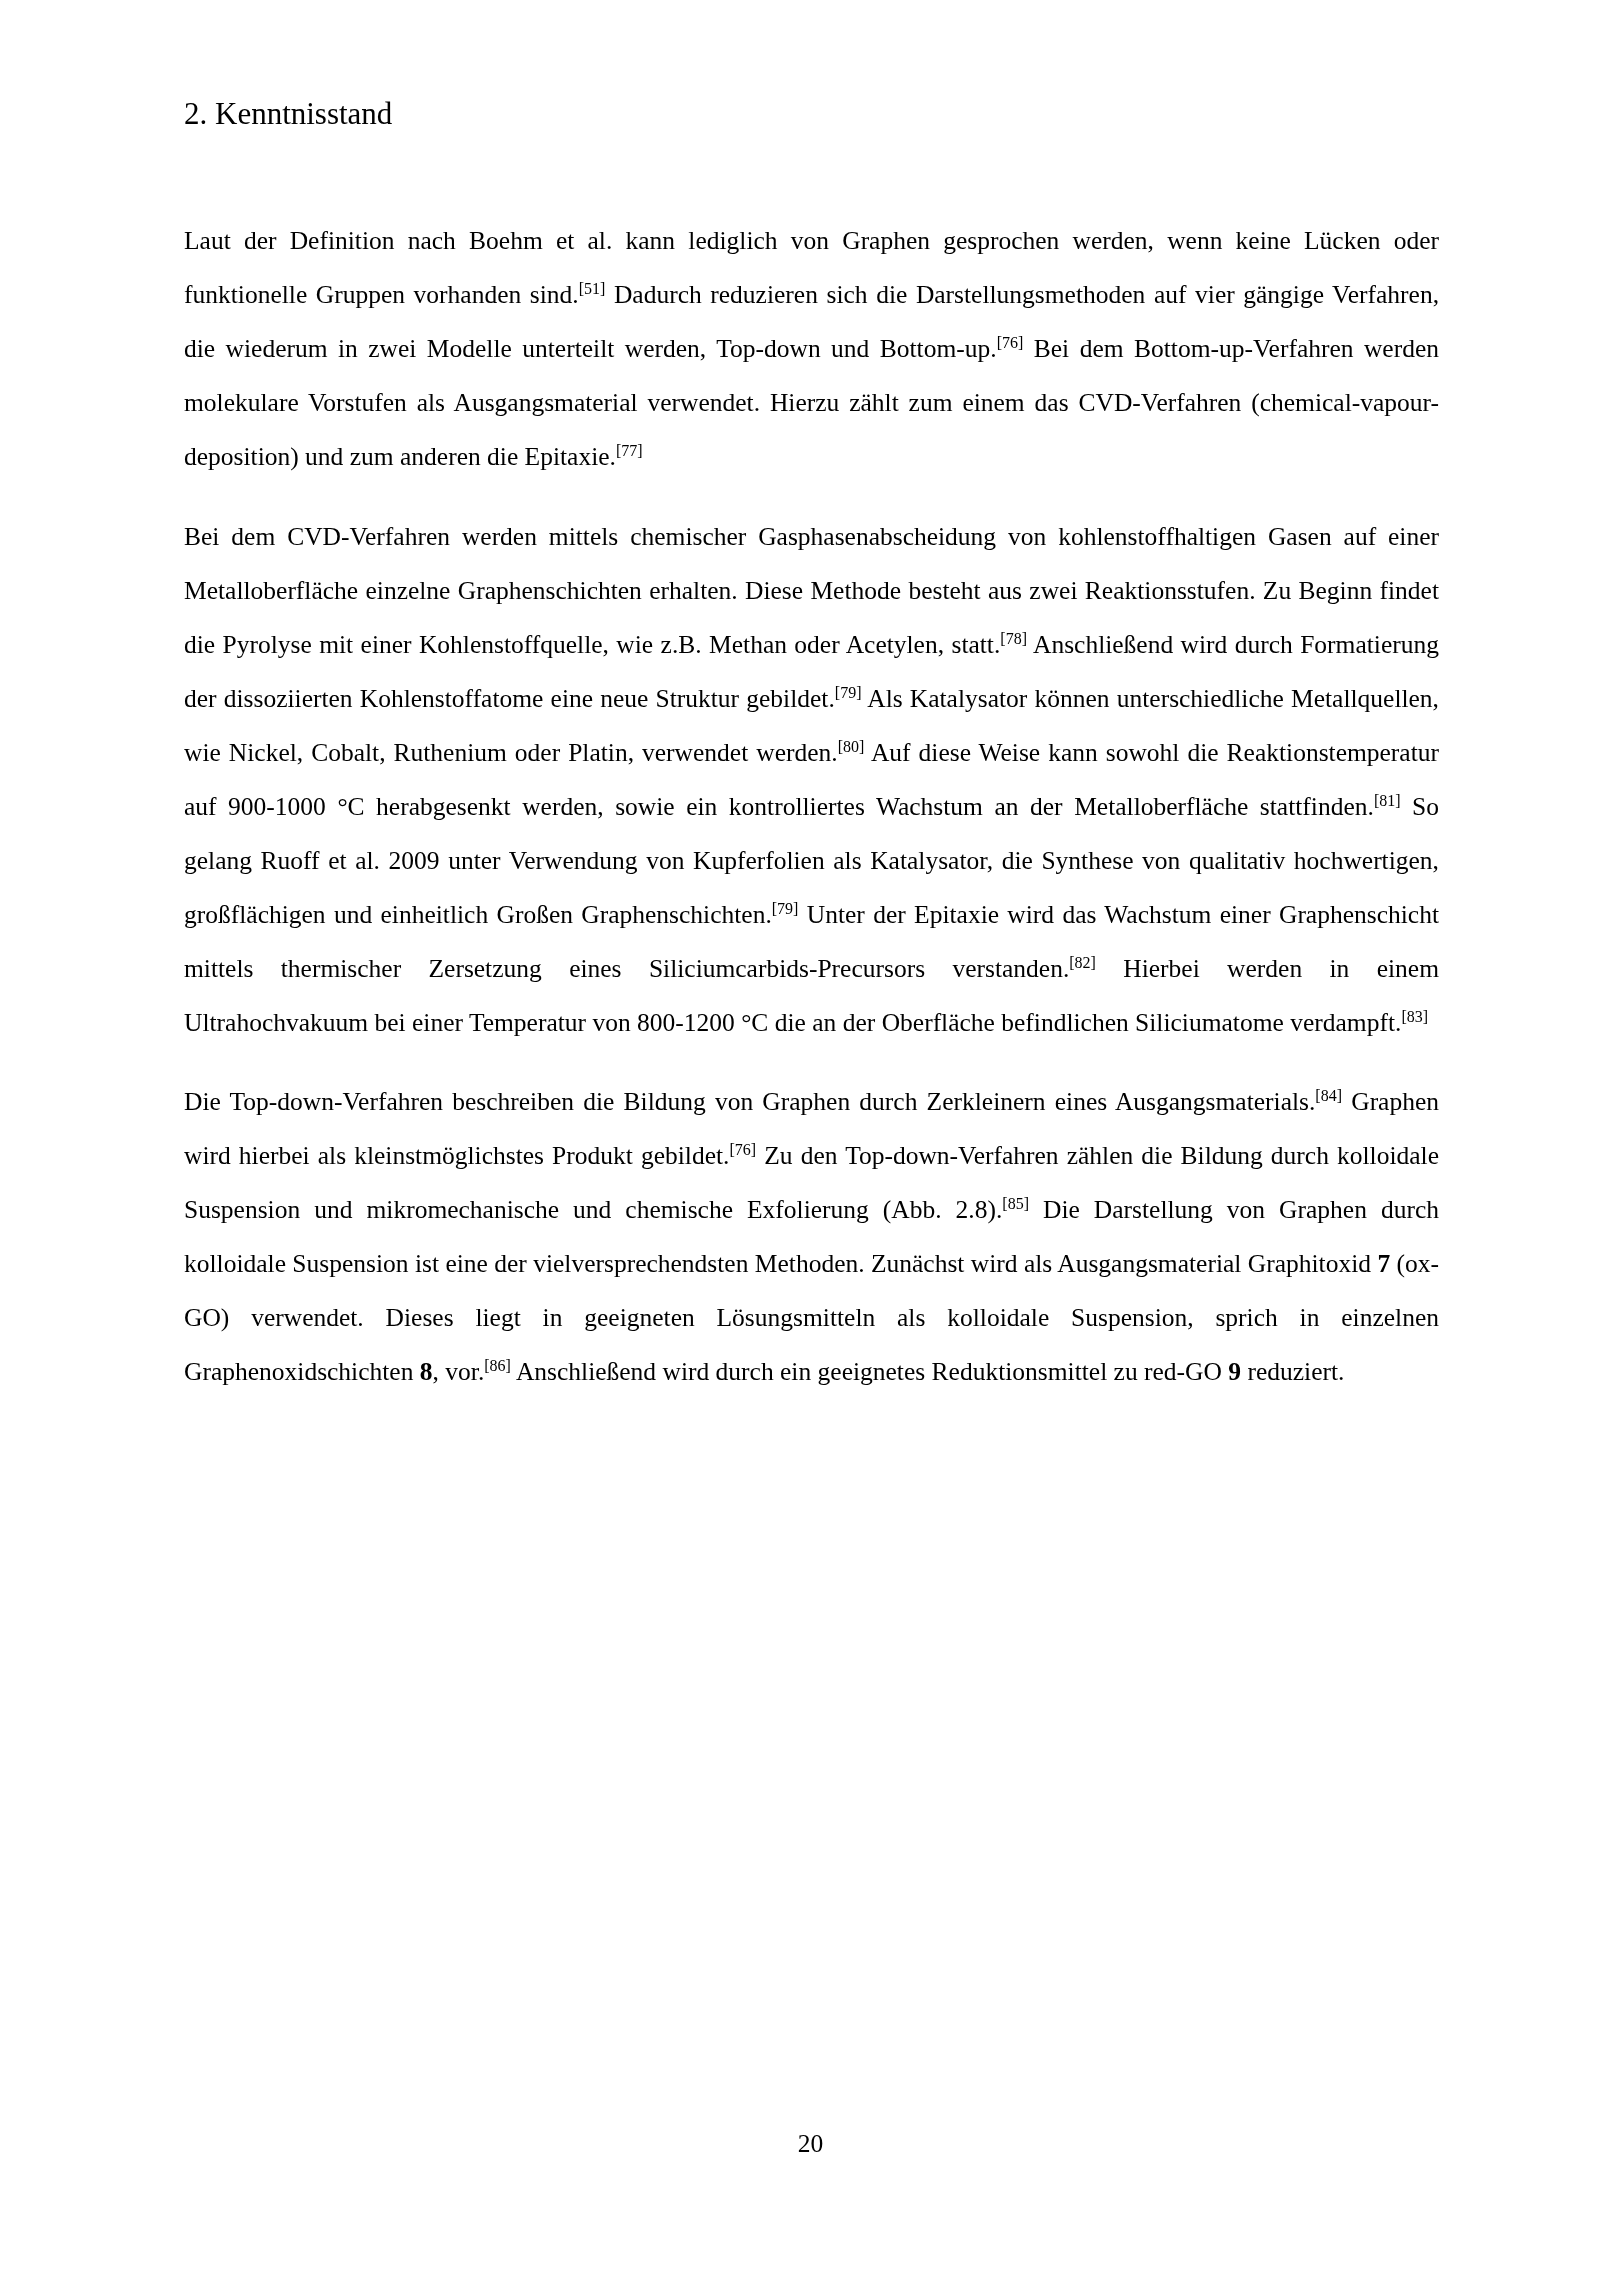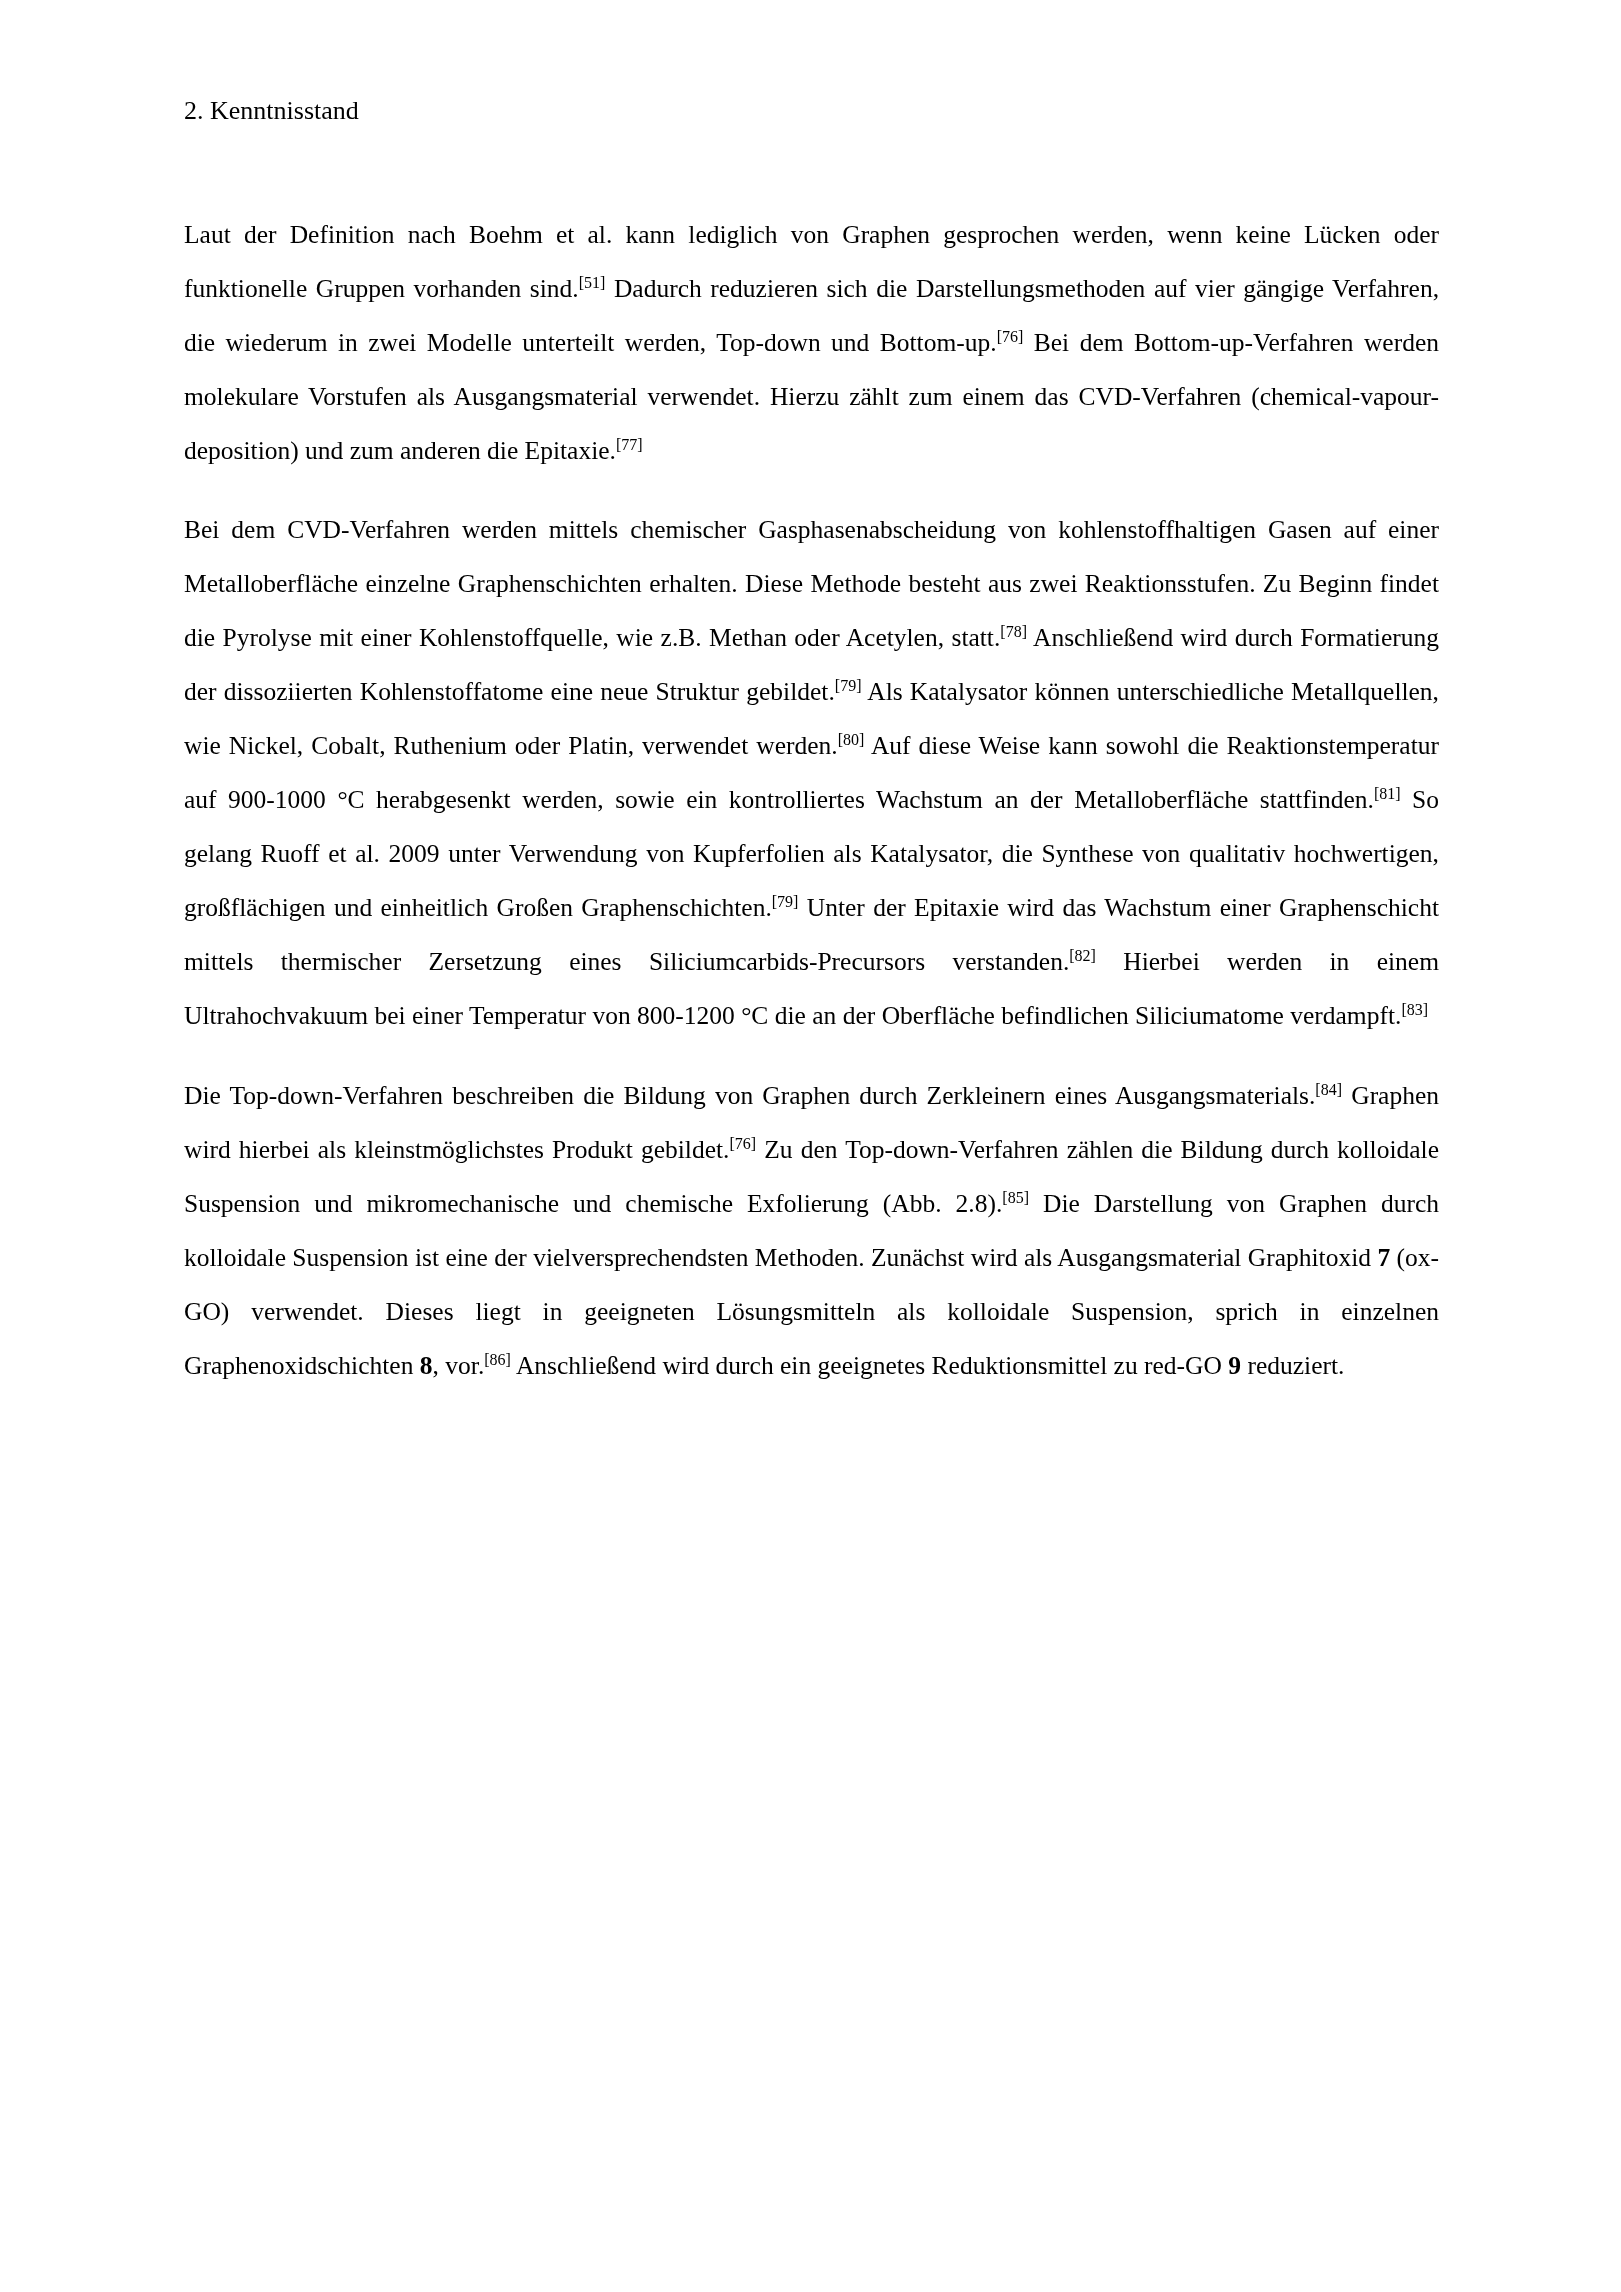--- a/index.html
+++ b/index.html
@@ -17,21 +17,21 @@
     color: #000000;
     box-sizing: border-box;
   }
   .content {
     position: absolute;
     left: 184px;
     top: 94px;
     width: 1255px;
   }
   .running-head {
-    font-size: 26px;
+    font-size: 31px;
     line-height: 1.3;
     margin: 0 0 0 0;
   }
   .section-heading {
     font-size: 24.5px;
     font-weight: bold;
     margin: 51px 0 0 0;
     letter-spacing: 0.2px;
   }
   .section-heading .num {
@@ -82,15 +82,16 @@
     <p class="body">
       <span>Bei dem CVD-Verfahren werden mittels chemischer Gasphasenabscheidung von kohlenstoffhaltigen Gasen auf einer Metalloberfläche einzelne Graphenschichten erhalten. Diese Methode besteht aus zwei Reaktionsstufen. Zu Beginn findet die Pyrolyse mit einer Kohlenstoffquelle, wie z.B. Methan oder Acetylen, statt.</span><sup>[78]</sup><span> Anschließend wird durch Formatierung der dissoziierten Kohlenstoffatome eine neue Struktur gebildet.</span><sup>[79]</sup><span> Als Katalysator können unterschiedliche Metallquellen, wie Nickel, Cobalt, Ruthenium oder Platin, verwendet werden.</span><sup>[80]</sup><span> Auf diese Weise kann sowohl die Reaktionstemperatur auf 900-1000 °C herabgesenkt werden, sowie ein kontrolliertes Wachstum an der Metalloberfläche stattfinden.</span><sup>[81]</sup><span> So gelang </span><span class="it">Ruoff et al.</span><span> 2009 unter Verwendung von Kupferfolien als Katalysator, die Synthese von qualitativ hochwertigen, großflächigen und einheitlich Großen Graphenschichten.</span><sup>[79]</sup><span> Unter der Epitaxie wird das Wachstum einer Graphenschicht mittels thermischer Zersetzung eines Siliciumcarbids-Precursors verstanden.</span><sup>[82]</sup><span> Hierbei werden in einem Ultrahochvakuum bei einer Temperatur von 800-1200 °C die an der Oberfläche befindlichen Siliciumatome verdampft.</span><sup>[83]</sup>
     </p>
 
     <p class="body">
       <span>Die </span><span class="it">Top-down</span><span>-Verfahren beschreiben die Bildung von Graphen durch Zerkleinern eines Ausgangsmaterials.</span><sup>[84]</sup><span> Graphen wird hierbei als kleinstmöglichstes Produkt gebildet.</span><sup>[76]</sup><span> Zu den </span><span class="it">Top-down</span><span>-Verfahren zählen die Bildung durch kolloidale Suspension und mikromechanische und chemische Exfolierung (Abb. 2.8).</span><sup>[85]</sup><span> Die Darstellung von Graphen durch kolloidale Suspension ist eine der vielversprechendsten Methoden. Zunächst wird als Ausgangsmaterial Graphitoxid </span><span class="bd">7</span><span> (ox-GO) verwendet. Dieses liegt in geeigneten Lösungsmitteln als kolloidale Suspension, sprich in einzelnen Graphenoxidschichten </span><span class="bd">8</span><span>, vor.</span><sup>[86]</sup><span> Anschließend wird durch ein geeignetes Reduktionsmittel zu red-GO </span><span class="bd">9</span><span> reduziert.</span>
     </p>
 
   </div>
 
+  <div class="pagenum">20</div>
 
 </div>
 
 
 </body></html>

